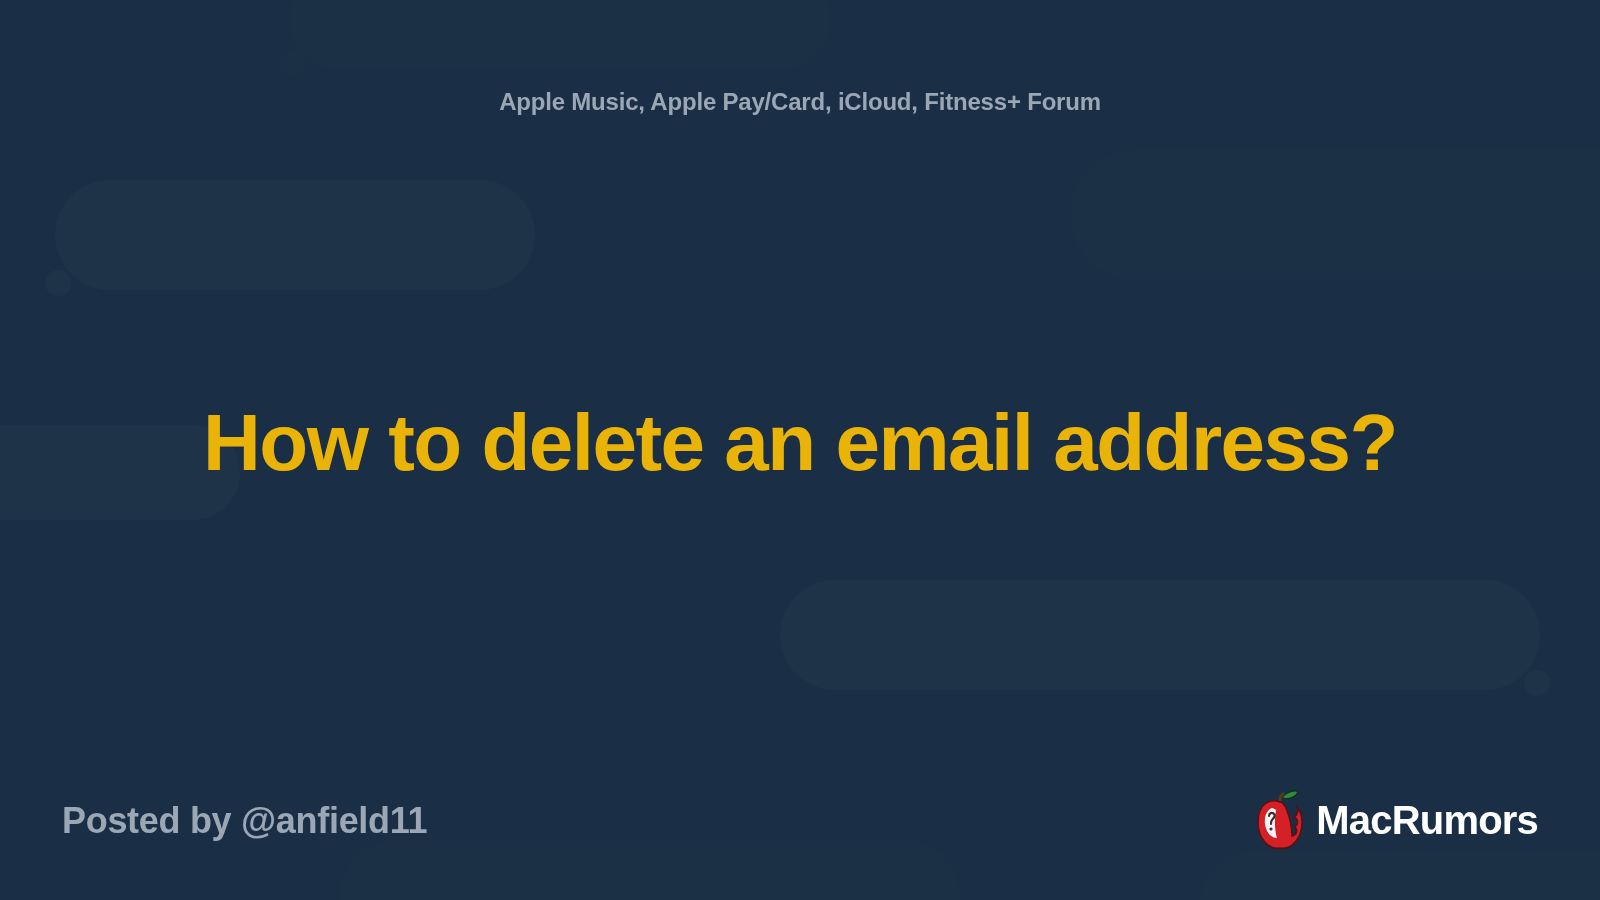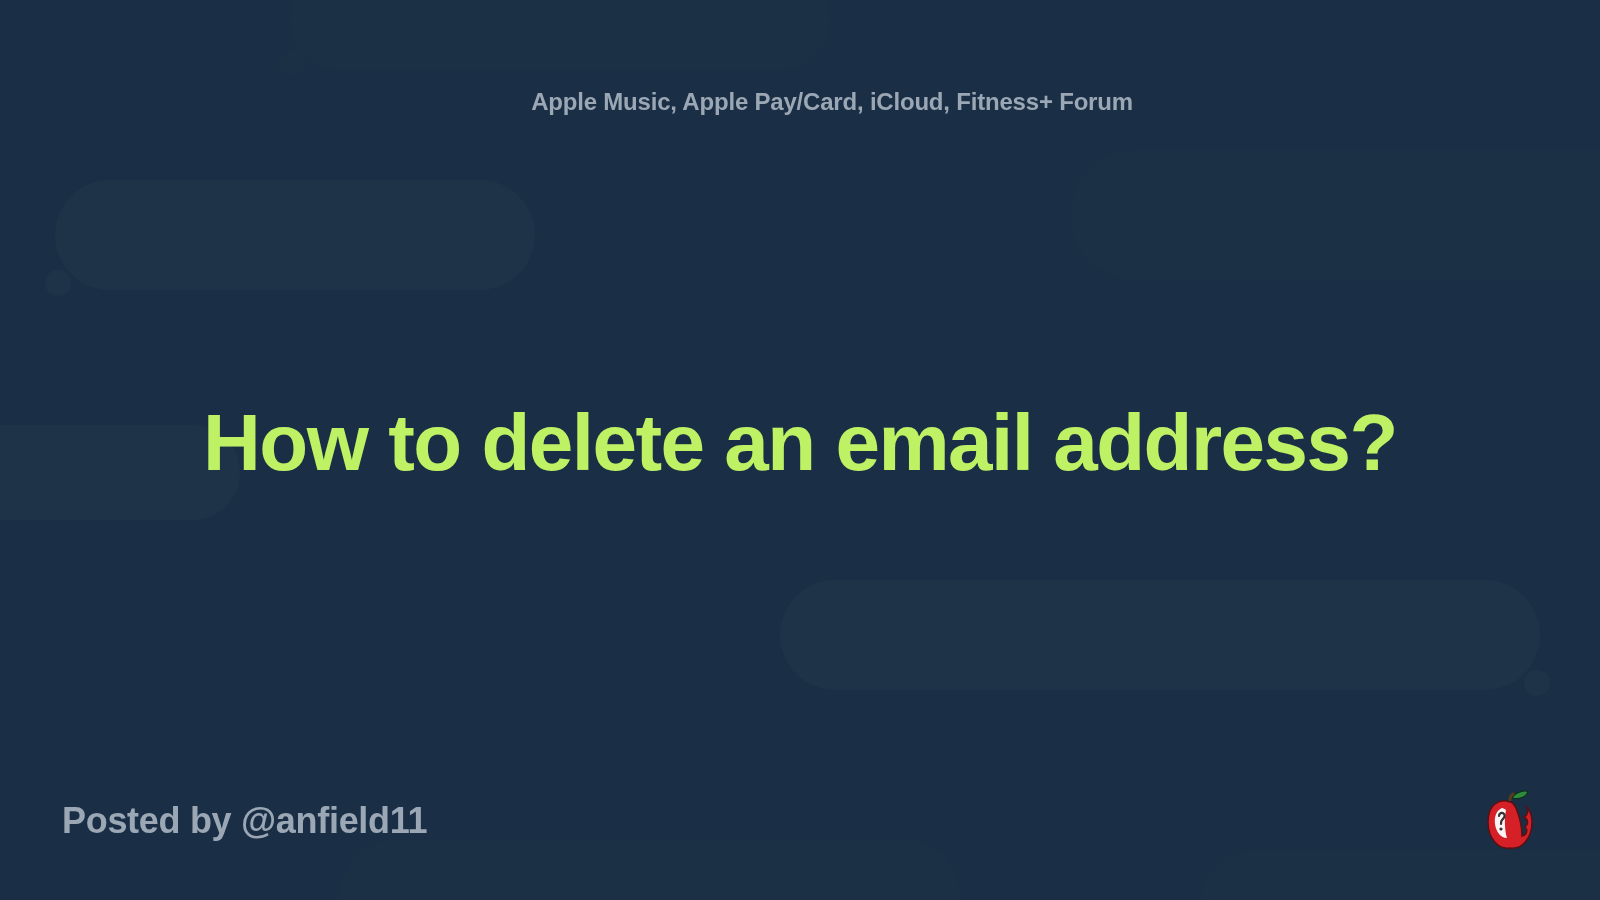--- a/index.html
+++ b/index.html
@@ -31,28 +31,27 @@
 
   .forum-label {
     position: absolute;
     top: 88px;
     left: 50%;
     transform: translateX(-50%);
     color: #9ba7b4;
     font-size: 24px;
     font-weight: 600;
     letter-spacing: -0.2px;
-    margin-left: 32px;
   }
   .title {
     position: absolute;
     top: 50%;
     left: 50%;
     transform: translate(-50%, -58%);
-    color: #bef264;
+    color: #eab308;
     font-size: 80px;
     font-weight: 700;
     text-align: center;
     line-height: 1.15;
     letter-spacing: -1.5px;
     width: 90%;
   }
   .posted-by {
     position: absolute;
     left: 62px;
@@ -123,13 +122,14 @@
                C 46 42, 45 47, 40 48
                C 40 42, 38 30, 34 20
                C 32 16, 30 14, 28 14 Z" fill="#d62027" stroke="#5a0f12" stroke-width="1.5"></path>
 
       <path d="M20 20 C 15 22, 12 28, 13 36 C 14 44, 19 50, 25 50 C 23 44, 22 32, 24 22 C 23 21, 21 20, 20 20 Z" fill="#ffffff" opacity="0.95"></path>
 
       <path d="M17 28 C 17 25, 20 24, 22 26 C 24 28, 22 30, 20 32 C 19 33, 19 35, 19 36" stroke="#333" stroke-width="2.2" fill="none" stroke-linecap="round"></path>
       <circle cx="19" cy="41" r="1.6" fill="#333"></circle>
     </svg>
   </div>
+  <div class="logo-text">MacRumors</div>
 </div>
 
 </body></html>

